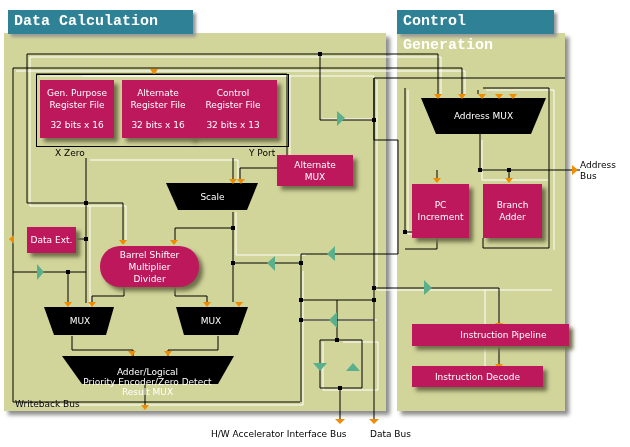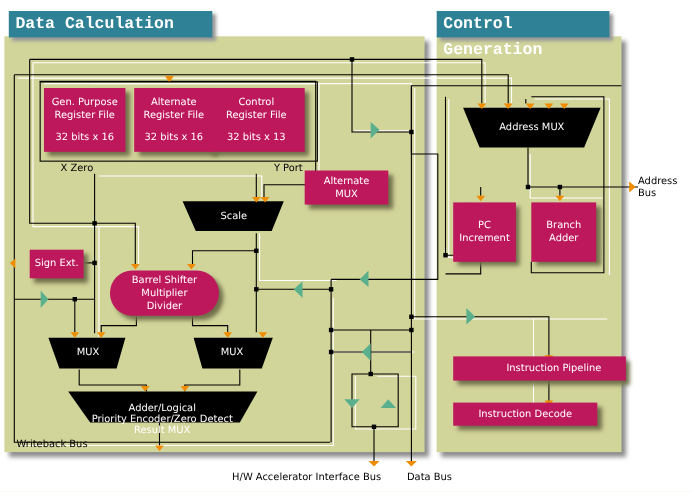--- a/index.html
+++ b/index.html
@@ -165,21 +165,21 @@
 </div>
 
 <div class="lbl" style="left:55px;top:148px;">X Zero</div>
 <div class="lbl" style="left:201px;top:148px;margin-left:48px;">Y Port</div>
 
 <div class="blk" style="left:277px;top:155px;width:76px;height:31px;">Alternate
 MUX</div>
 
 <div class="blk" style="left:178px;top:183px;width:69px;height:27px;background:transparent;box-shadow:none;">Scale</div>
 
-<div class="blk" style="left:27px;top:227px;width:49px;height:26px;">Sign Ext.</div>
+<div class="blk" style="left:27px;top:227px;width:49px;height:26px;">Data Ext.</div>
 
 <div class="blk" style="left:100px;top:246px;width:99px;height:41px;border-radius:20px;">Barrel Shifter
 Multiplier
 Divider</div>
 
 <div class="blk" style="left:54px;top:307px;width:52px;height:28px;background:transparent;box-shadow:none;">MUX</div>
 <div class="blk" style="left:184px;top:307px;width:54px;height:28px;background:transparent;box-shadow:none;">MUX</div>
 
 <div class="blk" style="left:70px;top:355px;width:155px;height:30px;background:transparent;box-shadow:none;line-height:10px;margin-top:12px;">Adder/Logical
 Priority Encoder/Zero Detect

